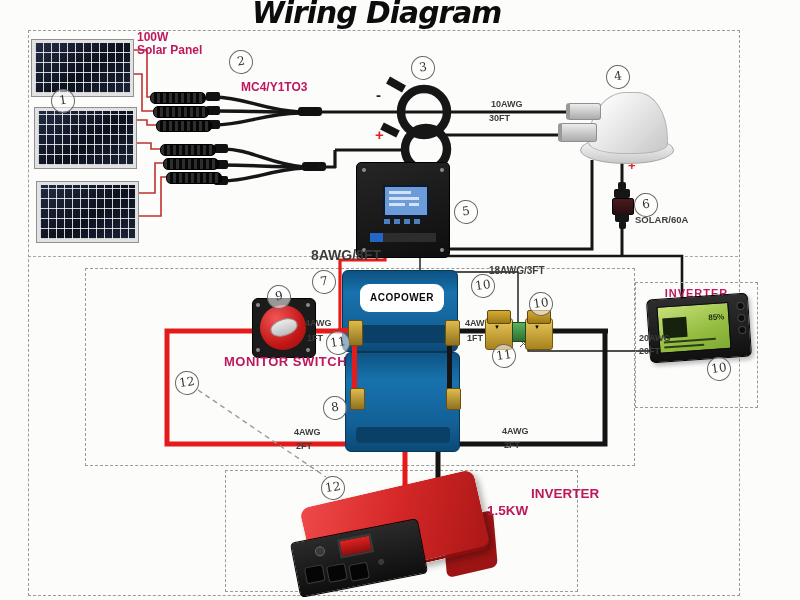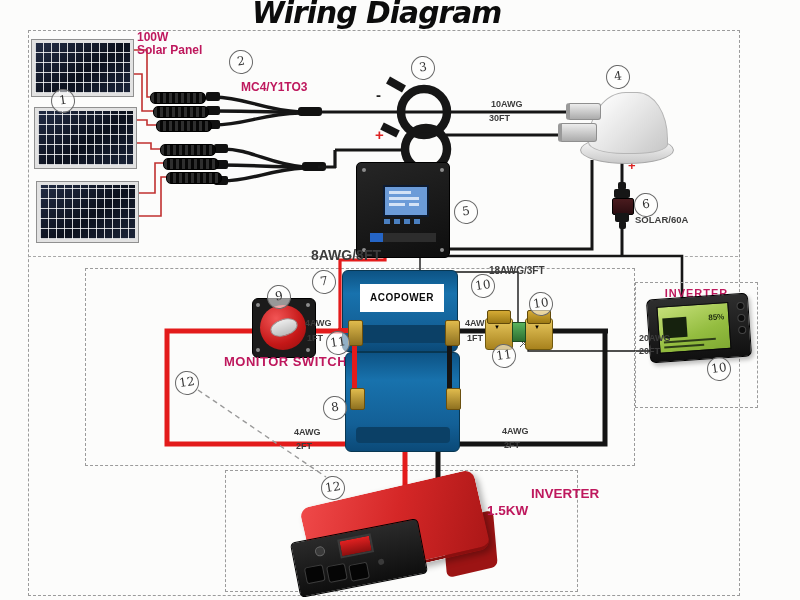--- a/index.html
+++ b/index.html
@@ -49,21 +49,21 @@
   .fu-body{background:linear-gradient(#4a1b1e,#2a0d10);border:1px solid #000;border-radius:2px;}
   
   .sw-plate{background:#1b1b1b;border-radius:6px;border:1px solid #000;}
   .sw-knob{border-radius:50%;background:radial-gradient(circle at 35% 30%,#f25555,#c41717 60%,#8e0f0f);}
   .sw-cap{background:linear-gradient(#ececec,#bdbdbd);border-radius:50%;border:1px solid #9a9a9a;
           transform:rotate(-18deg);}
   
   .bat{background:linear-gradient(180deg,#0d5384 0%,#1872ad 28%,#136097 72%,#0b4a78 100%);
        border-radius:6px;border:1px solid #083752;}
   .bat-recess{background:#0b4066;border-radius:4px;}
-  .bat-lab{background:#fff;border-radius:0;text-align:center;color:#0a0a0a;}
+  .bat-lab{background:#fff;border-radius:9px;text-align:center;color:#0a0a0a;}
   .term{background:linear-gradient(#e0bb4d,#8f7120);border:1px solid #6b500f;border-radius:2px;}
   .jump{border-radius:2px;}
   
   .bb-post{background:linear-gradient(#e8c85e,#a8821d);border:1px solid #70590e;border-radius:3px;}
   .bb-cap{background:linear-gradient(#d6ab35,#9c7a16);border:1px solid #60490a;border-radius:2px;}
   .bb-green{background:linear-gradient(#59b35e,#2c6e30);border:1px solid #1d4a20;}
   .bb-mark{position:absolute;font-size:6px;color:#000;font-weight:bold;}
   
   .mon-body{background:linear-gradient(#2e2e2e,#101010);border:1px solid #000;border-radius:6px;
             transform:rotate(-4deg);box-shadow:2px 3px 4px rgba(0,0,0,.25);}

